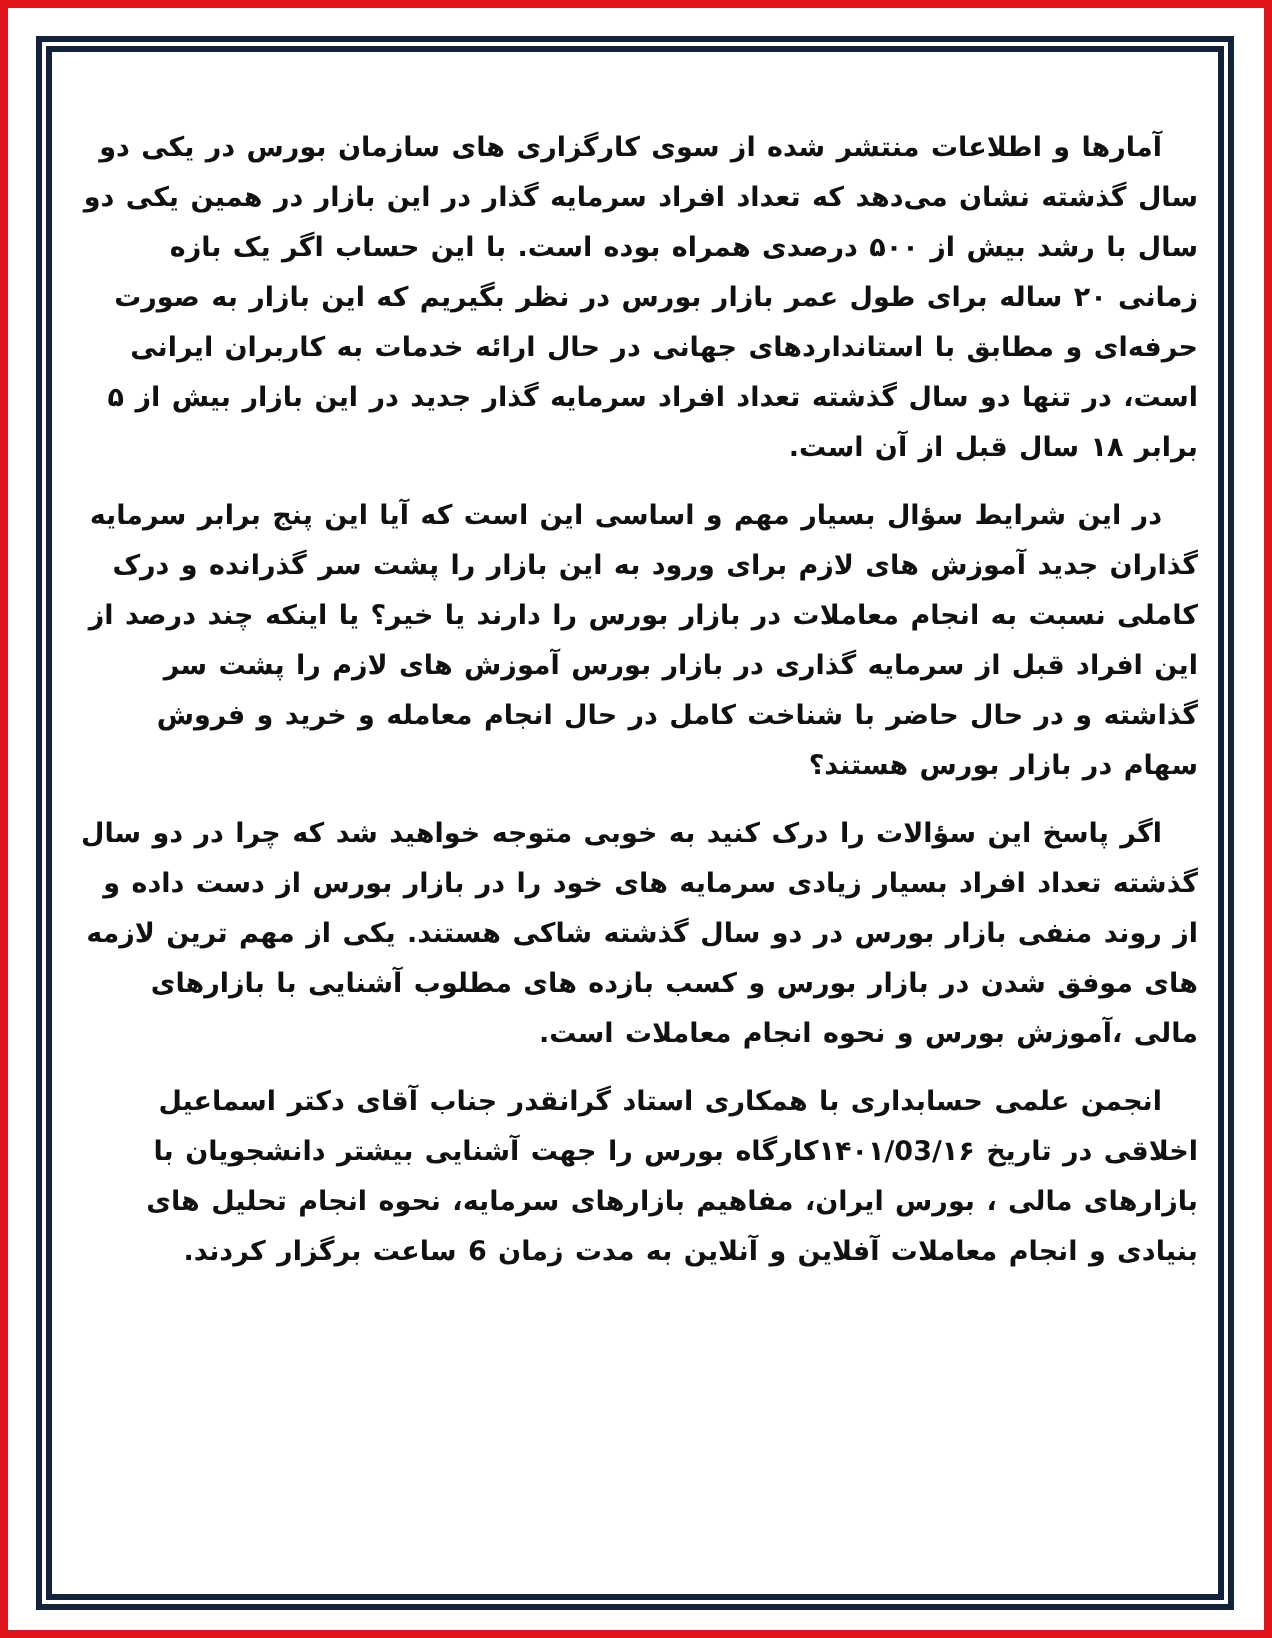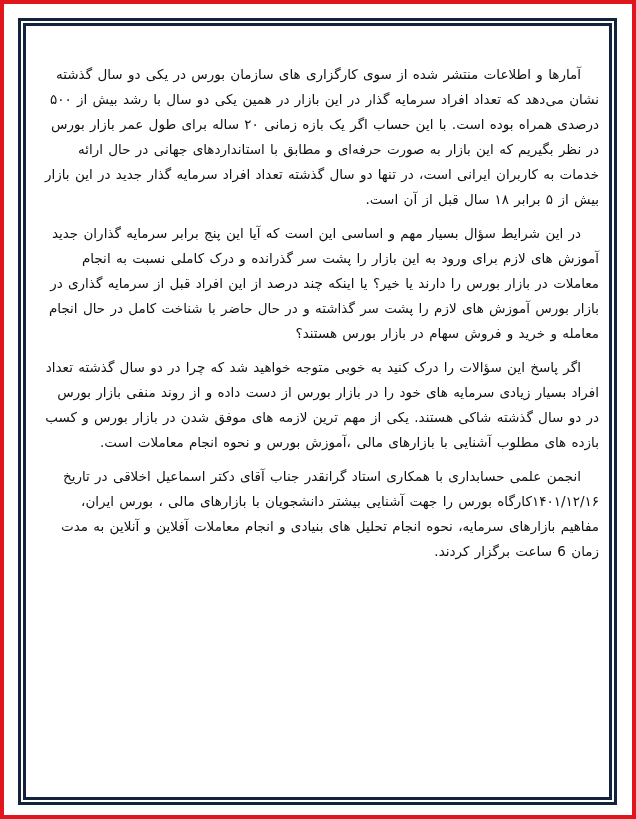--- a/index.html
+++ b/index.html
@@ -36,34 +36,34 @@
     background: var(--paper);
   }
   .content {
     direction: rtl;
     unicode-bidi: embed;
     padding: 36px 10px 20px 14px;
     color: var(--ink);
   }
   .content p {
     font-size: 13.5px;
-    font-weight: normal;
+    font-weight: bold;
     line-height: 25px;
     text-align: right;
     text-indent: 18px;
     margin: 0 0 9px 0;
     word-spacing: 1px;
   }
 </style>
 </head>
 <body>
 
 <div class="page">
   <div class="outer-frame"></div>
   <div class="inner-frame">
     <div class="content" dir="rtl">
       <p>آمارها و اطلاعات منتشر شده از سوی کارگزاری های سازمان بورس در یکی دو سال گذشته نشان می‌دهد که تعداد افراد سرمایه گذار در این بازار در همین یکی دو سال با رشد بیش از ۵۰۰ درصدی همراه بوده است. با این حساب اگر یک بازه زمانی ۲۰ ساله برای طول عمر بازار بورس در نظر بگیریم که این بازار به صورت حرفه‌ای و مطابق با استانداردهای جهانی در حال ارائه خدمات به کاربران ایرانی است، در تنها دو سال گذشته تعداد افراد سرمایه گذار جدید در این بازار بیش از ۵ برابر ۱۸ سال قبل از آن است.</p>
       <p>در این شرایط سؤال بسیار مهم و اساسی این است که آیا این پنج برابر سرمایه گذاران جدید آموزش های لازم برای ورود به این بازار را پشت سر گذرانده و درک کاملی نسبت به انجام معاملات در بازار بورس را دارند یا خیر؟ یا اینکه چند درصد از این افراد قبل از سرمایه گذاری در بازار بورس آموزش های لازم را پشت سر گذاشته و در حال حاضر با شناخت کامل در حال انجام معامله و خرید و فروش سهام در بازار بورس هستند؟</p>
       <p>اگر پاسخ این سؤالات را درک کنید به خوبی متوجه خواهید شد که چرا در دو سال گذشته تعداد افراد بسیار زیادی سرمایه های خود را در بازار بورس از دست داده و از روند منفی بازار بورس در دو سال گذشته شاکی هستند. یکی از مهم ترین لازمه های موفق شدن در بازار بورس و کسب بازده های مطلوب آشنایی با بازارهای مالی ،آموزش بورس و نحوه انجام معاملات است.</p>
-      <p>انجمن علمی حسابداری با همکاری استاد گرانقدر جناب آقای دکتر اسماعیل اخلاقی در تاریخ ۱۴۰۱/۱۲/۱۶کارگاه بورس را جهت آشنایی بیشتر دانشجویان با بازارهای مالی ، بورس ایران، مفاهیم بازارهای سرمایه، نحوه انجام تحلیل های بنیادی و انجام معاملات آفلاین و آنلاین به مدت زمان 6 ساعت برگزار کردند.</p>
+      <p>انجمن علمی حسابداری با همکاری استاد گرانقدر جناب آقای دکتر اسماعیل اخلاقی در تاریخ ۱۴۰۱/03/۱۶کارگاه بورس را جهت آشنایی بیشتر دانشجویان با بازارهای مالی ، بورس ایران، مفاهیم بازارهای سرمایه، نحوه انجام تحلیل های بنیادی و انجام معاملات آفلاین و آنلاین به مدت زمان 6 ساعت برگزار کردند.</p>
     </div>
   </div>
 </div>
 
 </body></html>

